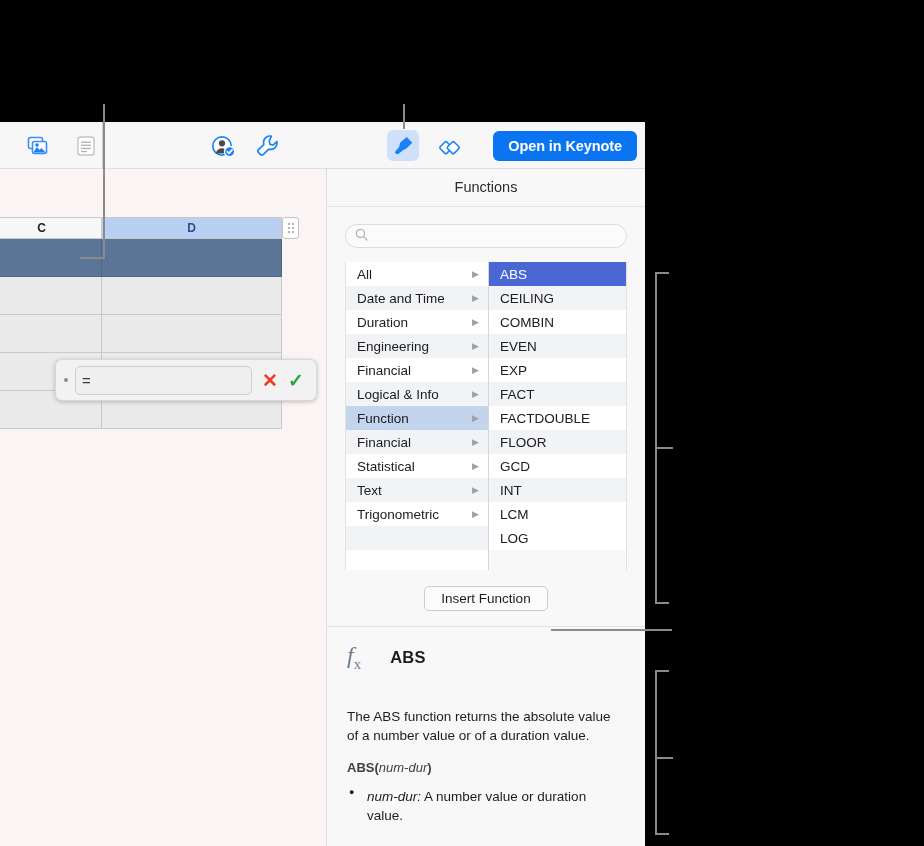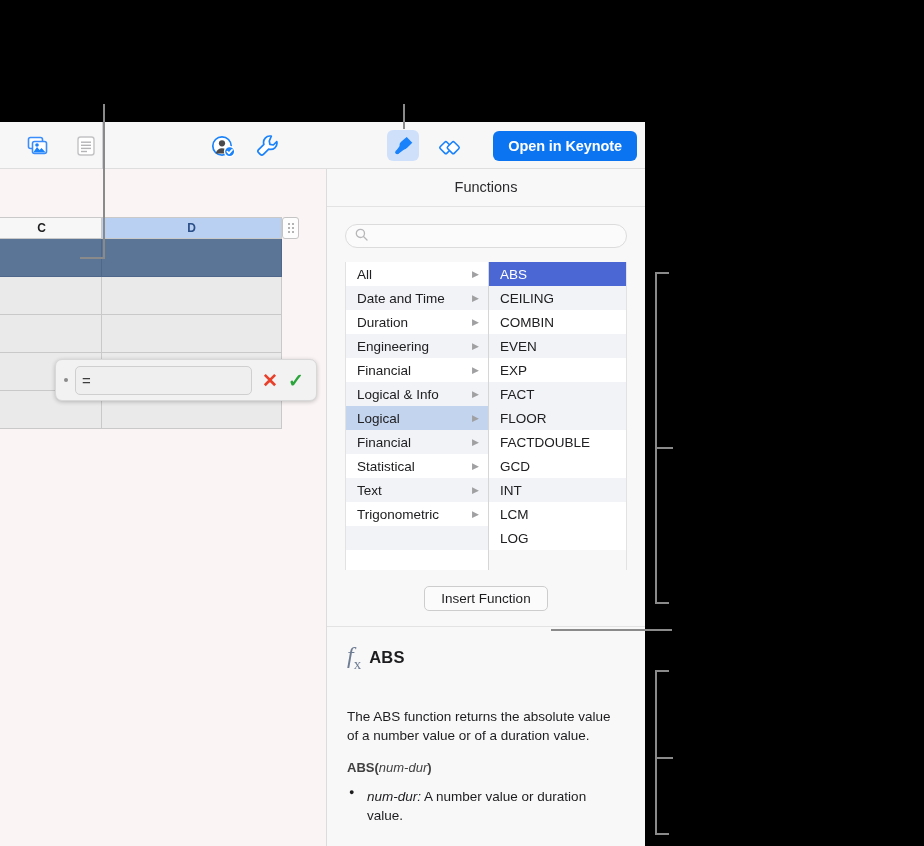--- a/index.html
+++ b/index.html
@@ -290,21 +290,21 @@
     font-family: "Liberation Sans", sans-serif;
     color: #1d1d1f;
     cursor: pointer;
   }
 
   
   #help-panel { padding: 16px 20px 0 20px; }
   #help-head {
     display: flex;
     align-items: center;
-    gap: 8px;
+    gap: 29px;
     margin-bottom: 13px;
   }
   #fx-icon {
     font-family: "Liberation Serif", serif;
     font-style: italic;
     font-size: 24px;
     color: #6f7d93;
     line-height: 1;
   }
   #help-title {
@@ -512,21 +512,21 @@
         </div>
         <div class="list-row odd">
           <span>Financial</span>
           <span class="arrow">▶</span>
         </div>
         <div class="list-row even">
           <span>Logical &amp; Info</span>
           <span class="arrow">▶</span>
         </div>
         <div class="list-row cat-sel">
-          <span>Logical</span>
+          <span>Function</span>
           <span class="arrow">▶</span>
         </div>
         <div class="list-row even">
           <span>Financial</span>
           <span class="arrow">▶</span>
         </div>
         <div class="list-row odd">
           <span>Statistical</span>
           <span class="arrow">▶</span>
         </div>
@@ -542,22 +542,22 @@
         <div class="list-row odd blank"></div>
       </div>
 
       <div class="list-col" id="fn-col">
         <div class="list-row fn-sel">ABS</div>
         <div class="list-row even">CEILING</div>
         <div class="list-row odd">COMBIN</div>
         <div class="list-row even">EVEN</div>
         <div class="list-row odd">EXP</div>
         <div class="list-row even">FACT</div>
+        <div class="list-row odd">FACTDOUBLE</div>
         <div class="list-row even">FLOOR</div>
-        <div class="list-row odd">FACTDOUBLE</div>
         <div class="list-row odd">GCD</div>
         <div class="list-row even">INT</div>
         <div class="list-row odd">LCM</div>
         <div class="list-row odd">LOG</div>
       </div>
     </div>
 
     <div id="insert-wrap">
       <button id="insert-function-btn">Insert Function</button>
     </div>

